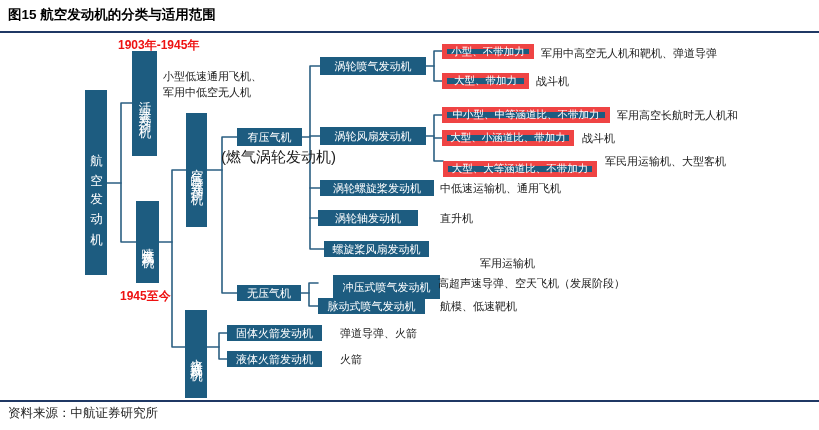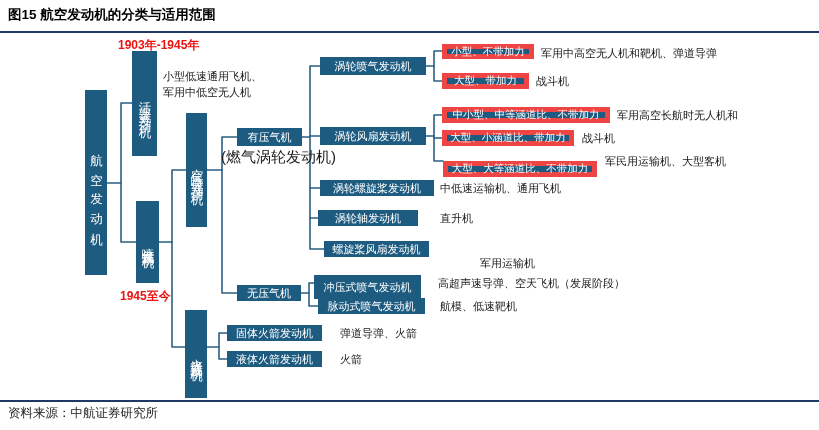--- a/index.html
+++ b/index.html
@@ -89,21 +89,21 @@
   <div class="node hnode" style="left:237px;top:128px;width:65px;height:18px;">有压气机</div>
   <div class="note" style="left:221px;top:148px;">(燃气涡轮发动机)</div>
   <div class="node hnode" style="left:237px;top:285px;width:64px;height:16px;">无压气机</div>
 
   <div class="node hnode" style="left:320px;top:57px;width:106px;height:18px;">涡轮喷气发动机</div>
   <div class="node hnode" style="left:320px;top:127px;width:106px;height:18px;">涡轮风扇发动机</div>
   <div class="node hnode" style="left:320px;top:180px;width:114px;height:16px;">涡轮螺旋桨发动机</div>
   <div class="node hnode" style="left:318px;top:210px;width:100px;height:16px;">涡轮轴发动机</div>
   <div class="node hnode" style="left:324px;top:241px;width:105px;height:16px;">螺旋桨风扇发动机</div>
 
-  <div class="node hnode" style="left:314px;top:275px;width:107px;height:24px;">冲压式喷气发动机</div>
+  <div class="node hnode" style="left:333px;top:275px;width:107px;height:24px;">冲压式喷气发动机</div>
   <div class="node hnode" style="left:318px;top:298px;width:107px;height:16px;">脉动式喷气发动机</div>
 
   <div class="node hnode" style="left:227px;top:325px;width:95px;height:16px;">固体火箭发动机</div>
   <div class="node hnode" style="left:227px;top:351px;width:95px;height:16px;">液体火箭发动机</div>
 
   <div class="node leaf" style="left:442px;top:44px;width:92px;height:15px;">小型、不带加力</div>
   <div class="node leaf" style="left:442px;top:73px;width:87px;height:16px;">大型、带加力</div>
   <div class="node leaf" style="left:442px;top:107px;width:168px;height:16px;">中小型、中等涵道比、不带加力</div>
   <div class="node leaf" style="left:442px;top:130px;width:132px;height:16px;">大型、小涵道比、带加力</div>
   <div class="node leaf" style="left:443px;top:161px;width:154px;height:16px;">大型、大等涵道比、不带加力</div>

